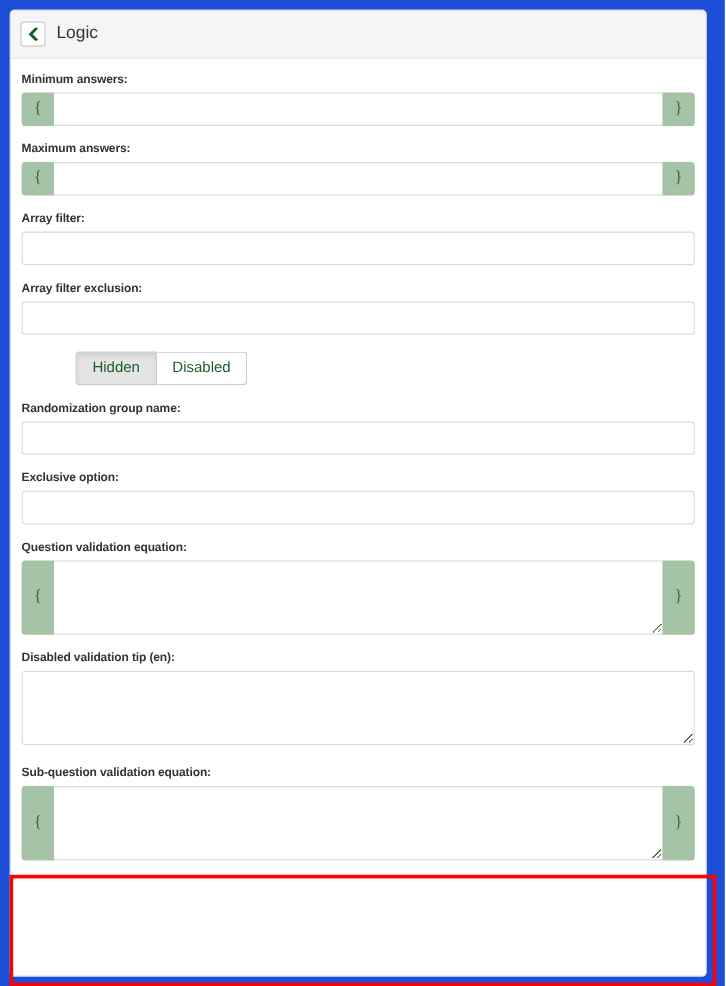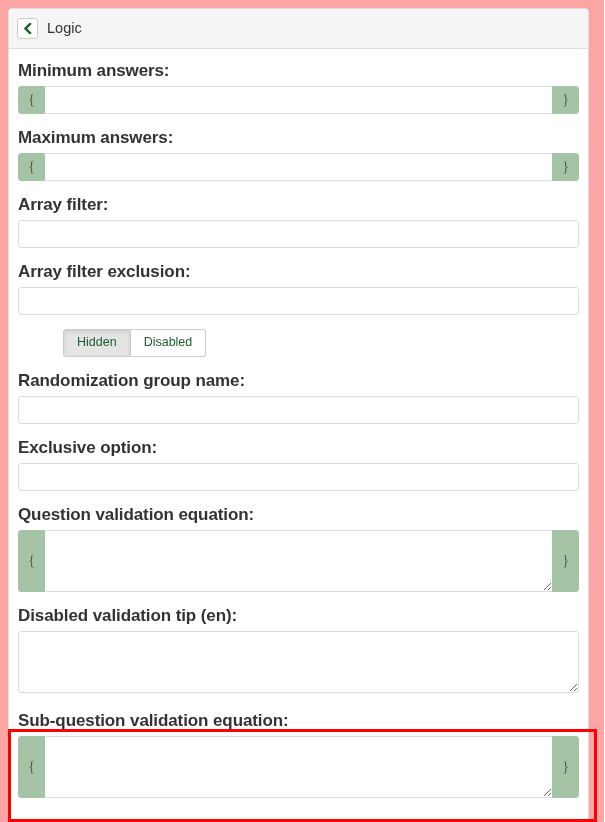--- a/index.html
+++ b/index.html
@@ -9,21 +9,21 @@
     width: 605px;
     height: 822px;
     overflow: hidden;
     font-family: "Liberation Sans", sans-serif;
   }
 
   #app {
     position: relative;
     width: 604px;
     height: 822px;
-    background: #fca5a5;
+    background: #1d4ed8;
   }
 
   
   .panel {
     position: absolute;
     left: 8px;
     top: 8px;
     width: 581px;
     min-height: 806px;
     border: 1px solid #dddddd;
@@ -71,21 +71,21 @@
   .panel-body {
     padding: 12px 9px 10px 9px;
     box-sizing: border-box;
   }
 
   
   .form-group { margin-bottom: 14px; }
 
   .control-label {
     display: block;
-    font-size: 17px;
+    font-size: 10px;
     font-weight: bold;
     color: #333333;
     margin-bottom: 5px;
     letter-spacing: -0.1px;
   }
 
   .text-input {
     display: block;
     width: 100%;
     height: 28px;

